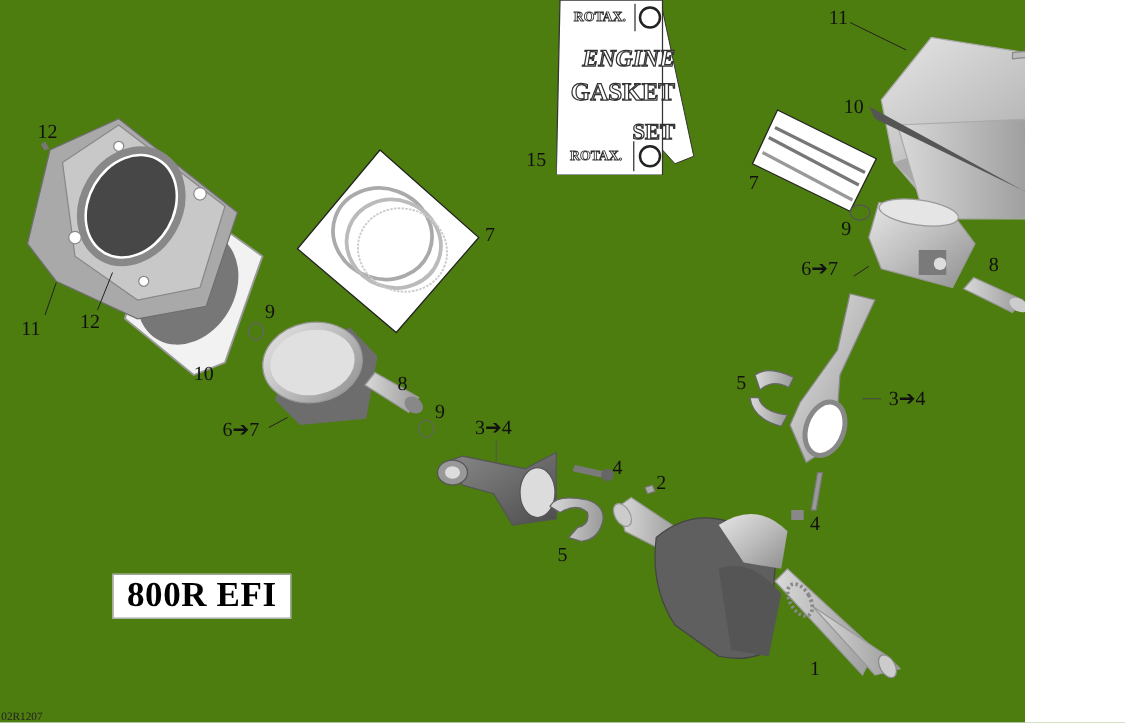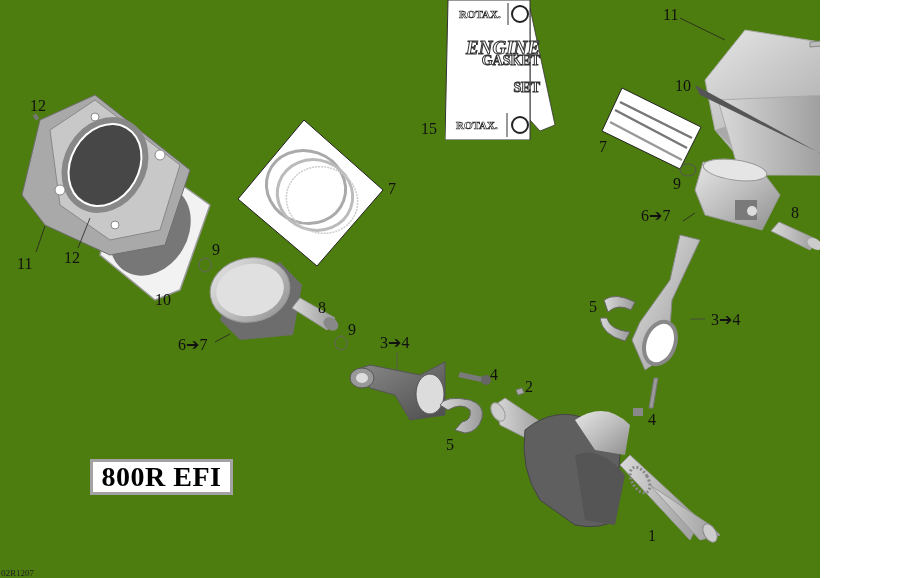--- a/index.html
+++ b/index.html
@@ -1,20 +1,20 @@
 <!DOCTYPE html>
 <html><head>
 <meta charset="utf-8">
 <style>
   html, body { margin:0; padding:0; background:#fff; }
   #canvas { position:relative; width:820px; height:578px; overflow:hidden; background:#4d7c0f;
     font-family:Liberation Serif, serif; color:#000; }
   svg.art { position:absolute; left:0; top:0; }
   .callout { position:absolute; font-size:16px; line-height:15px; color:#111; white-space:nowrap; }
-  .model-box { position:absolute; left:90px; top:459px; width:143px; height:36px; border:3px solid #a3a3a3;
+  .model-box { position:absolute; left:90px; top:459px; width:143px; height:36px; border:1px solid #a3a3a3;
     background:#fff; display:flex; align-items:center; justify-content:center; box-sizing:border-box; }
   .model-box span { font-weight:bold; font-size:28px; letter-spacing:0.5px; }
   .fig-id { position:absolute; left:1px; top:568px; font-size:9px; color:#222; }
   .gasket-set { position:absolute; left:445px; top:0px; width:95px; height:140px; }
   .gs-text { position:absolute; text-align:right; width:100%; color:#fff; font-weight:bold;
     -webkit-text-stroke:1px #333; }
   .gs-rotax { position:absolute; font-size:11px; font-weight:bold; color:#fff; -webkit-text-stroke:0.7px #333; }
 </style>
 </head>
 <body>
@@ -166,22 +166,22 @@
   <div class="gasket-set">
     <svg width="95" height="140" style="position:absolute;left:0;top:0">
       <polygon points="3,0 85,0 85,140 0,140" fill="#fff" stroke="#333" stroke-width="1"></polygon>
       <line x1="63" y1="3" x2="63" y2="25" stroke="#333"></line>
       <line x1="62" y1="113" x2="62" y2="137" stroke="#333"></line>
       <circle cx="75" cy="14" r="8" fill="#fff" stroke="#222" stroke-width="2"></circle>
       <circle cx="75" cy="125" r="8" fill="#fff" stroke="#222" stroke-width="2"></circle>
     </svg>
     <span class="gs-rotax" style="left:14px;top:8px;">ROTAX.</span>
     <span class="gs-text" style="top:37px;font-size:19px;font-style:italic;">ENGINE</span>
-    <span class="gs-text" style="top:53px;font-size:14px;">GASKET</span>
-    <span class="gs-text" style="top:80px;font-size:14px;">SET</span>
+    <span class="gs-text" style="top:63px;font-size:20px;">GASKET</span>
+    <span class="gs-text" style="top:95px;font-size:18px;">SET</span>
     <span class="gs-rotax" style="left:11px;top:119px;">ROTAX.</span>
   </div>
 
   <span class="callout" style="left:648px;top:528px">1</span>
   <span class="callout" style="left:525px;top:379px">2</span>
   <span class="callout" style="left:380px;top:335px">3➔4</span>
   <span class="callout" style="left:711px;top:312px">3➔4</span>
   <span class="callout" style="left:490px;top:367px">4</span>
   <span class="callout" style="left:648px;top:412px">4</span>
   <span class="callout" style="left:446px;top:437px">5</span>

